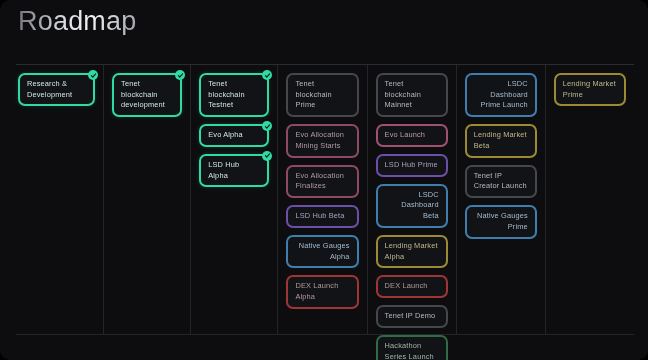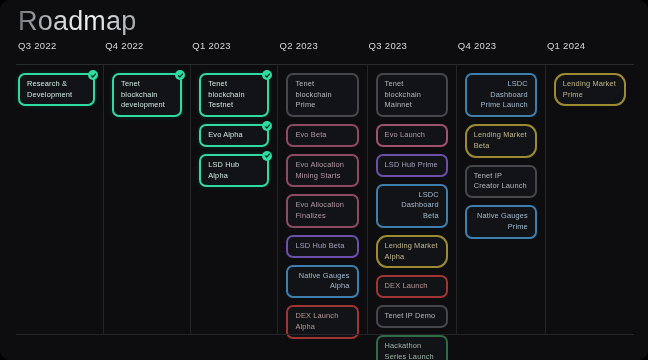--- a/index.html
+++ b/index.html
@@ -101,21 +101,21 @@
     letter-spacing: 0.15px;
     box-sizing: border-box;
   }
   .card.green  { border-color: #2fdba0; color: #cfe9e0; box-shadow: 0 0 5px rgba(47,219,160,0.16); }
   .card.gray   { border-color: #46474d; color: #b6b9bf; }
   .card.rose   { border-color: #8e4a63; color: #b39aa4; }
   .card.pink   { border-color: #a0516e; color: #b89fa9; }
   .card.purple { border-color: #6b4fa8; color: #a9a2c0; }
   .card.blue   { border-color: #3f7fae; color: #a3bcd0; text-align: right; }
   .card.red    { border-color: #a03535; color: #b79a9a; }
-  .card.yellow { border-color: #9c8b32; color: #c2b88c; border-radius: 11px; }
+  .card.yellow { border-color: #9c8b32; color: #c2b88c; }
   .card.darkgreen { border-color: #2f6b45; color: #9fb6a7; }
   .check {
     position: absolute;
     right: -5px;
     top: -5px;
     width: 10px;
     height: 10px;
     border-radius: 50%;
     background: #2fdba0;
     display: flex;
@@ -125,29 +125,20 @@
   .check svg { display: block; }
 </style>
 </head>
 <body>
 
 <div class="page">
 
   <div class="title">Roadmap</div>
 
   <div class="board">
-    <div class="headers" id="headers-row">
-        <div class="col-head" style="width: 88px;">Q3 2022</div>
-        <div class="col-head" style="width: 88px;">Q4 2022</div>
-        <div class="col-head" style="width: 88px;">Q1 2023</div>
-        <div class="col-head" style="width: 90px;">Q2 2023</div>
-        <div class="col-head" style="width: 90px;">Q3 2023</div>
-        <div class="col-head" style="width: 90px;">Q4 2023</div>
-        <div class="col-head" style="width: 90px;">Q1 2024</div>
-      </div>
     <div class="hline"></div>
     <div class="cols" id="cols-row">
         <div class="col" style="width: 88px;">
           <div class="card green"><span>Research &amp; Development</span><span class="check">
               <svg width="7" height="7" viewBox="0 0 10 10">
                 <path d="M2 5.2 L4 7.2 L8 2.8" stroke="#0c1a14" stroke-width="1.6" fill="none" stroke-linecap="round" stroke-linejoin="round"></path>
               </svg>
             </span></div>
         </div>
         <div class="col" style="width: 88px;">
@@ -169,21 +160,20 @@
               </svg>
             </span></div>
           <div class="card green"><span>LSD Hub Alpha</span><span class="check">
               <svg width="7" height="7" viewBox="0 0 10 10">
                 <path d="M2 5.2 L4 7.2 L8 2.8" stroke="#0c1a14" stroke-width="1.6" fill="none" stroke-linecap="round" stroke-linejoin="round"></path>
               </svg>
             </span></div>
         </div>
         <div class="col" style="width: 90px;">
           <div class="card gray"><span>Tenet blockchain Prime</span></div>
-          <div class="card rose"><span>Evo Beta</span></div>
           <div class="card rose"><span>Evo Allocation Mining Starts</span></div>
           <div class="card rose"><span>Evo Allocation Finalizes</span></div>
           <div class="card purple"><span>LSD Hub Beta</span></div>
           <div class="card blue"><span>Native Gauges Alpha</span></div>
           <div class="card red"><span>DEX Launch Alpha</span></div>
         </div>
         <div class="col" style="width: 90px;">
           <div class="card gray"><span>Tenet blockchain Mainnet</span></div>
           <div class="card pink"><span>Evo Launch</span></div>
           <div class="card purple"><span>LSD Hub Prime</span></div>

